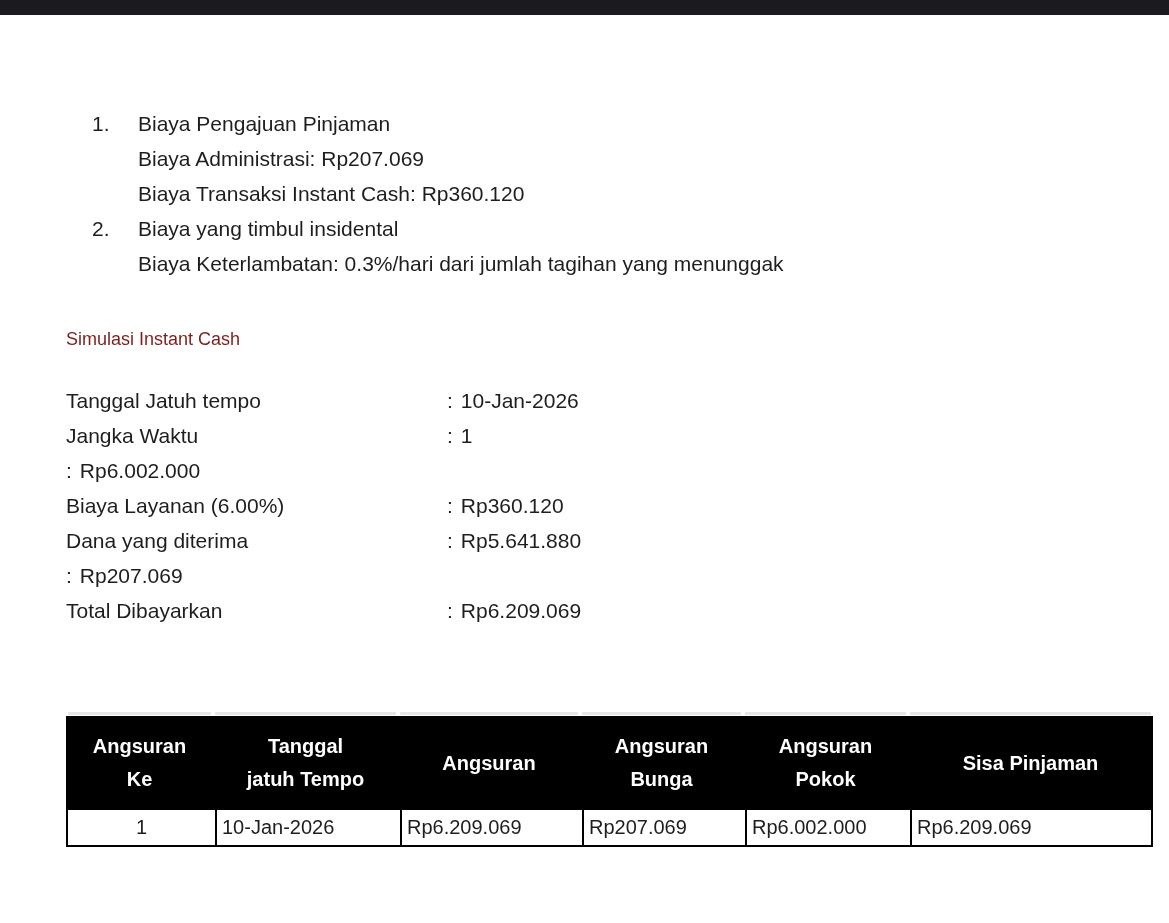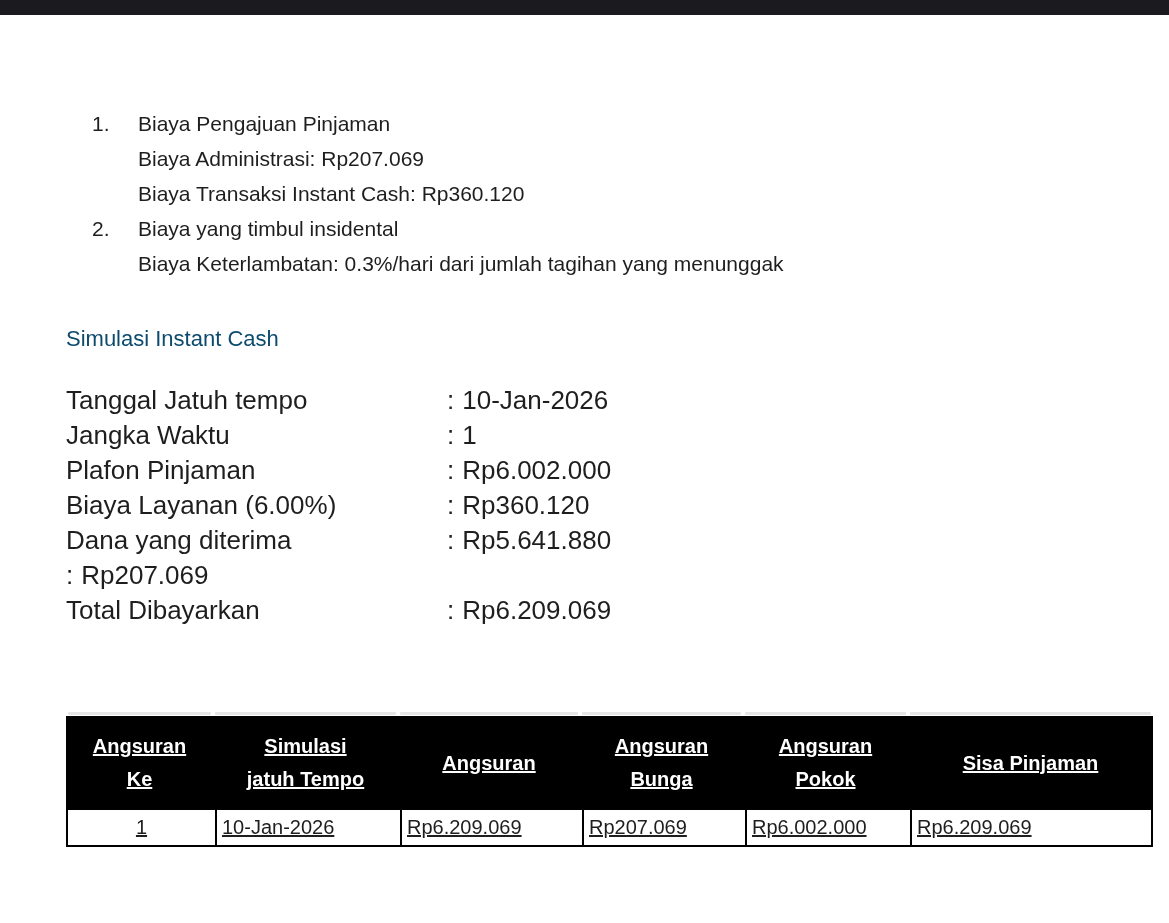--- a/index.html
+++ b/index.html
@@ -32,39 +32,38 @@
   .fee-title-row { display: flex; }
   .fee-num {
     width: 46px;
     flex: 0 0 46px;
   }
   .fee-sub { padding-left: 46px; }
 
   
   .sim-heading {
     margin: 45px 0 0 0;
-    font-size: 22px;
+    font-size: 18px;
     line-height: 26px;
     font-weight: normal;
-    color: #0c4a6e;
-  }
-
-  
-  .kv { margin-top: 31px; font-size: 26px; line-height: 35px; }
+    color: #7f1d1d;
+  }
+
+  
+  .kv { margin-top: 31px; font-size: 21px; line-height: 35px; }
   .kv-row { display: flex; }
   .kv-label { width: 381px; flex: 0 0 381px; }
   .kv-colon { flex: 0 0 auto; }
   .kv-value { margin-left: 8px; }
 
   
   .loan-table { margin-top: 82px; width: 1087px; }
   .tgrid {
     display: grid;
     grid-template-columns: 147px 185px 182px 163px 165px 245px;
-    text-decoration: underline;
   }
   .strip { height: 6px; }
   .strip .seg {
     height: 3px;
     background: #e6e6e6;
     margin: 2px 2px 0 2px;
     border-radius: 1px;
   }
   .thead {
     background: #000000;
@@ -129,21 +128,20 @@
       <span class="kv-label">Tanggal Jatuh tempo</span>
         <span class="kv-colon">:</span>
         <span class="kv-value">10-Jan-2026</span>
     </div>
     <div class="kv-row">
       <span class="kv-label">Jangka Waktu</span>
         <span class="kv-colon">:</span>
         <span class="kv-value">1</span>
     </div>
     <div class="kv-row">
-      <span class="kv-label">Plafon Pinjaman</span>
         <span class="kv-colon">:</span>
         <span class="kv-value">Rp6.002.000</span>
     </div>
     <div class="kv-row">
       <span class="kv-label">Biaya Layanan (6.00%)</span>
         <span class="kv-colon">:</span>
         <span class="kv-value">Rp360.120</span>
     </div>
     <div class="kv-row">
       <span class="kv-label">Dana yang diterima</span>
@@ -169,21 +167,21 @@
       <div class="seg"></div>
       <div class="seg"></div>
       <div class="seg"></div>
     </div>
     <div class="thead tgrid">
       <div class="hcell">
         <span>Angsuran</span>
         <span>Ke</span>
       </div>
       <div class="hcell">
-        <span>Simulasi</span>
+        <span>Tanggal</span>
         <span>jatuh Tempo</span>
       </div>
       <div class="hcell">
         <span>Angsuran</span>
         <span></span>
       </div>
       <div class="hcell">
         <span>Angsuran</span>
         <span>Bunga</span>
       </div>

